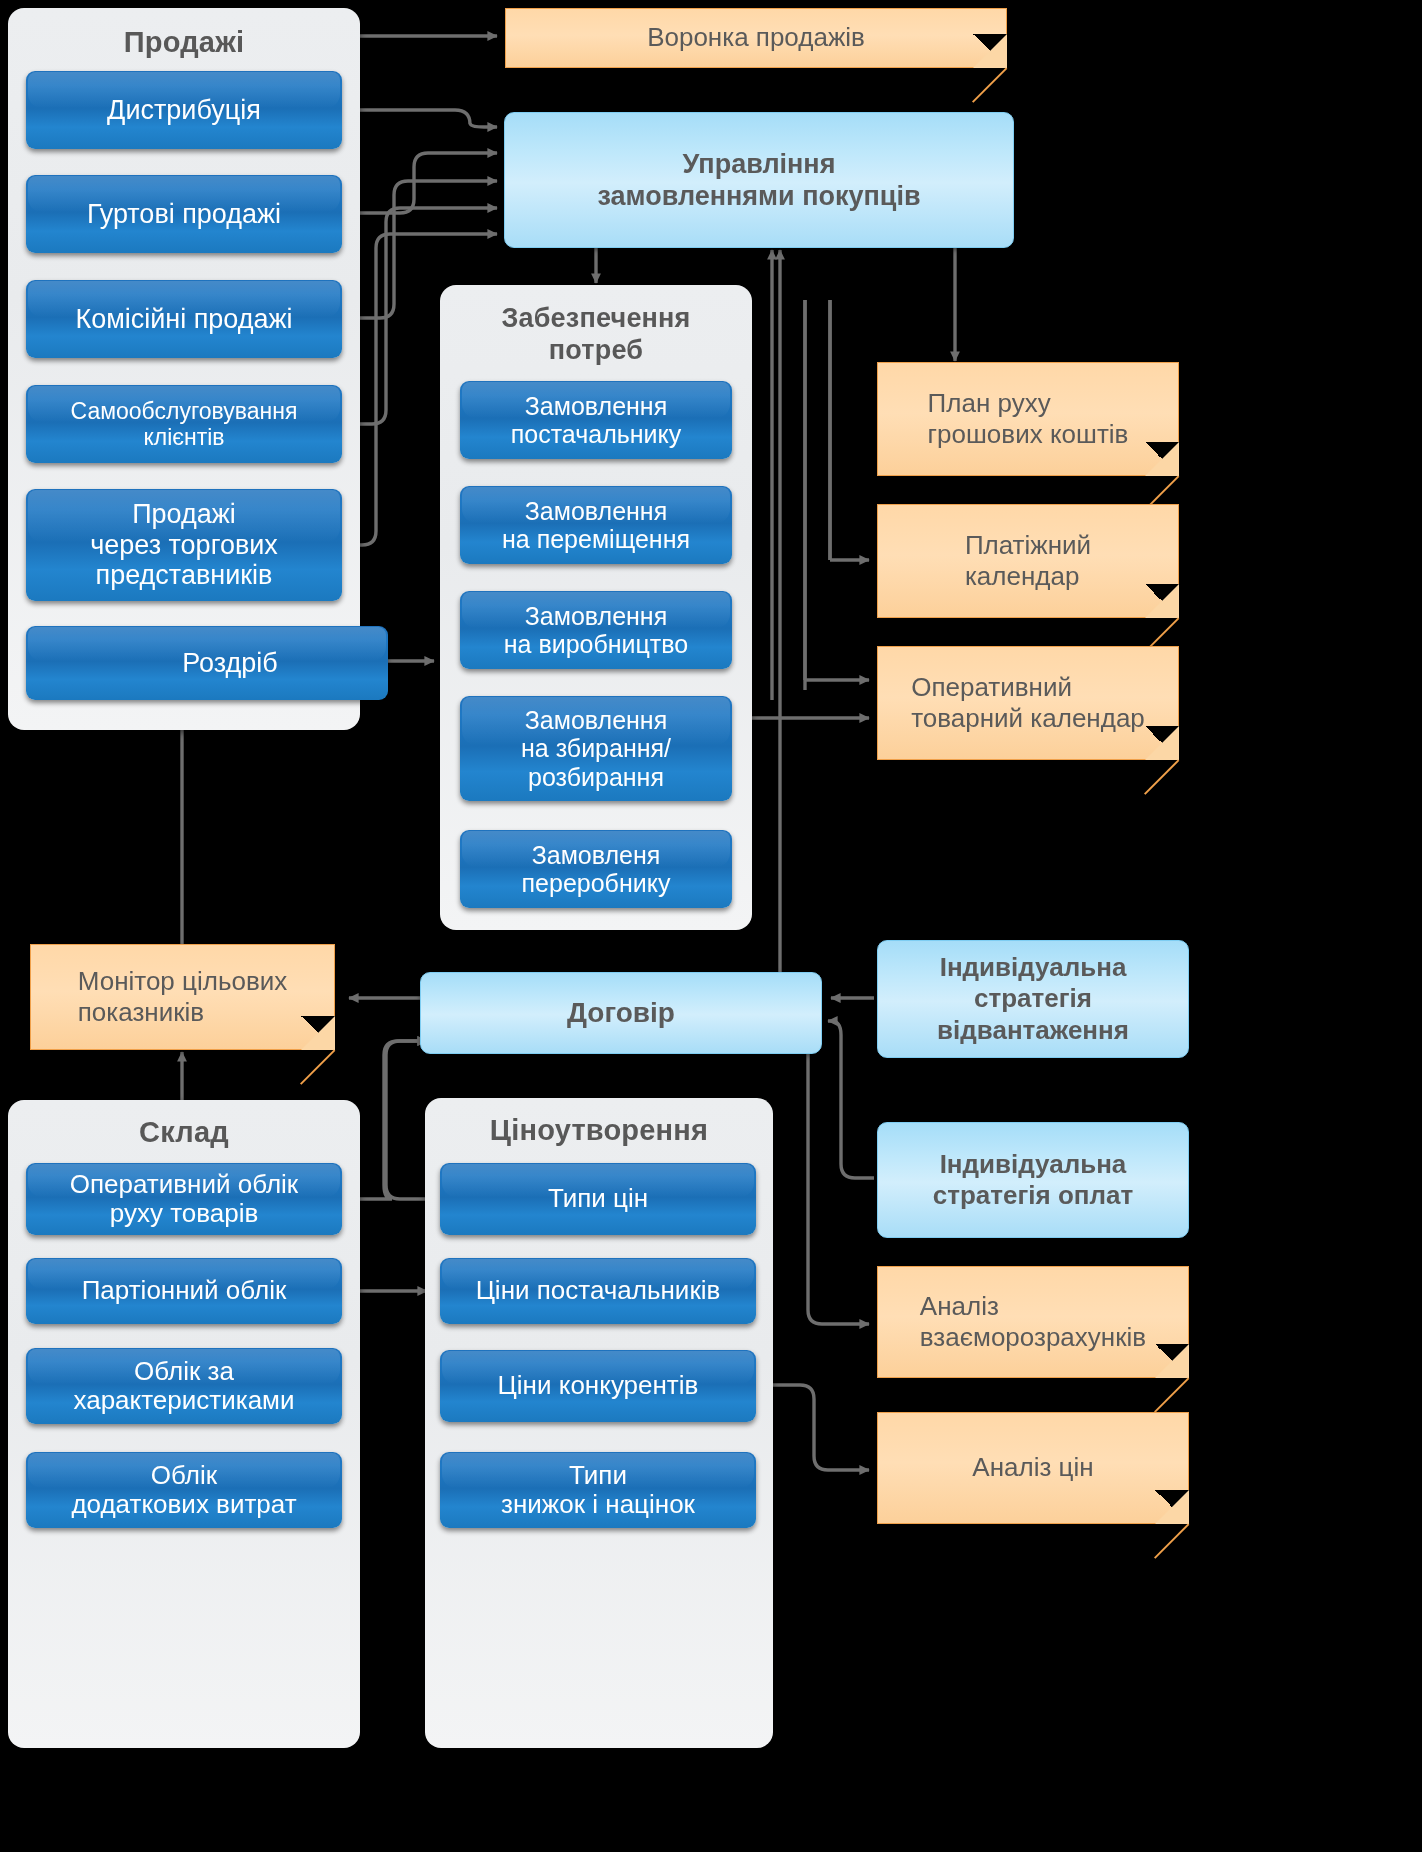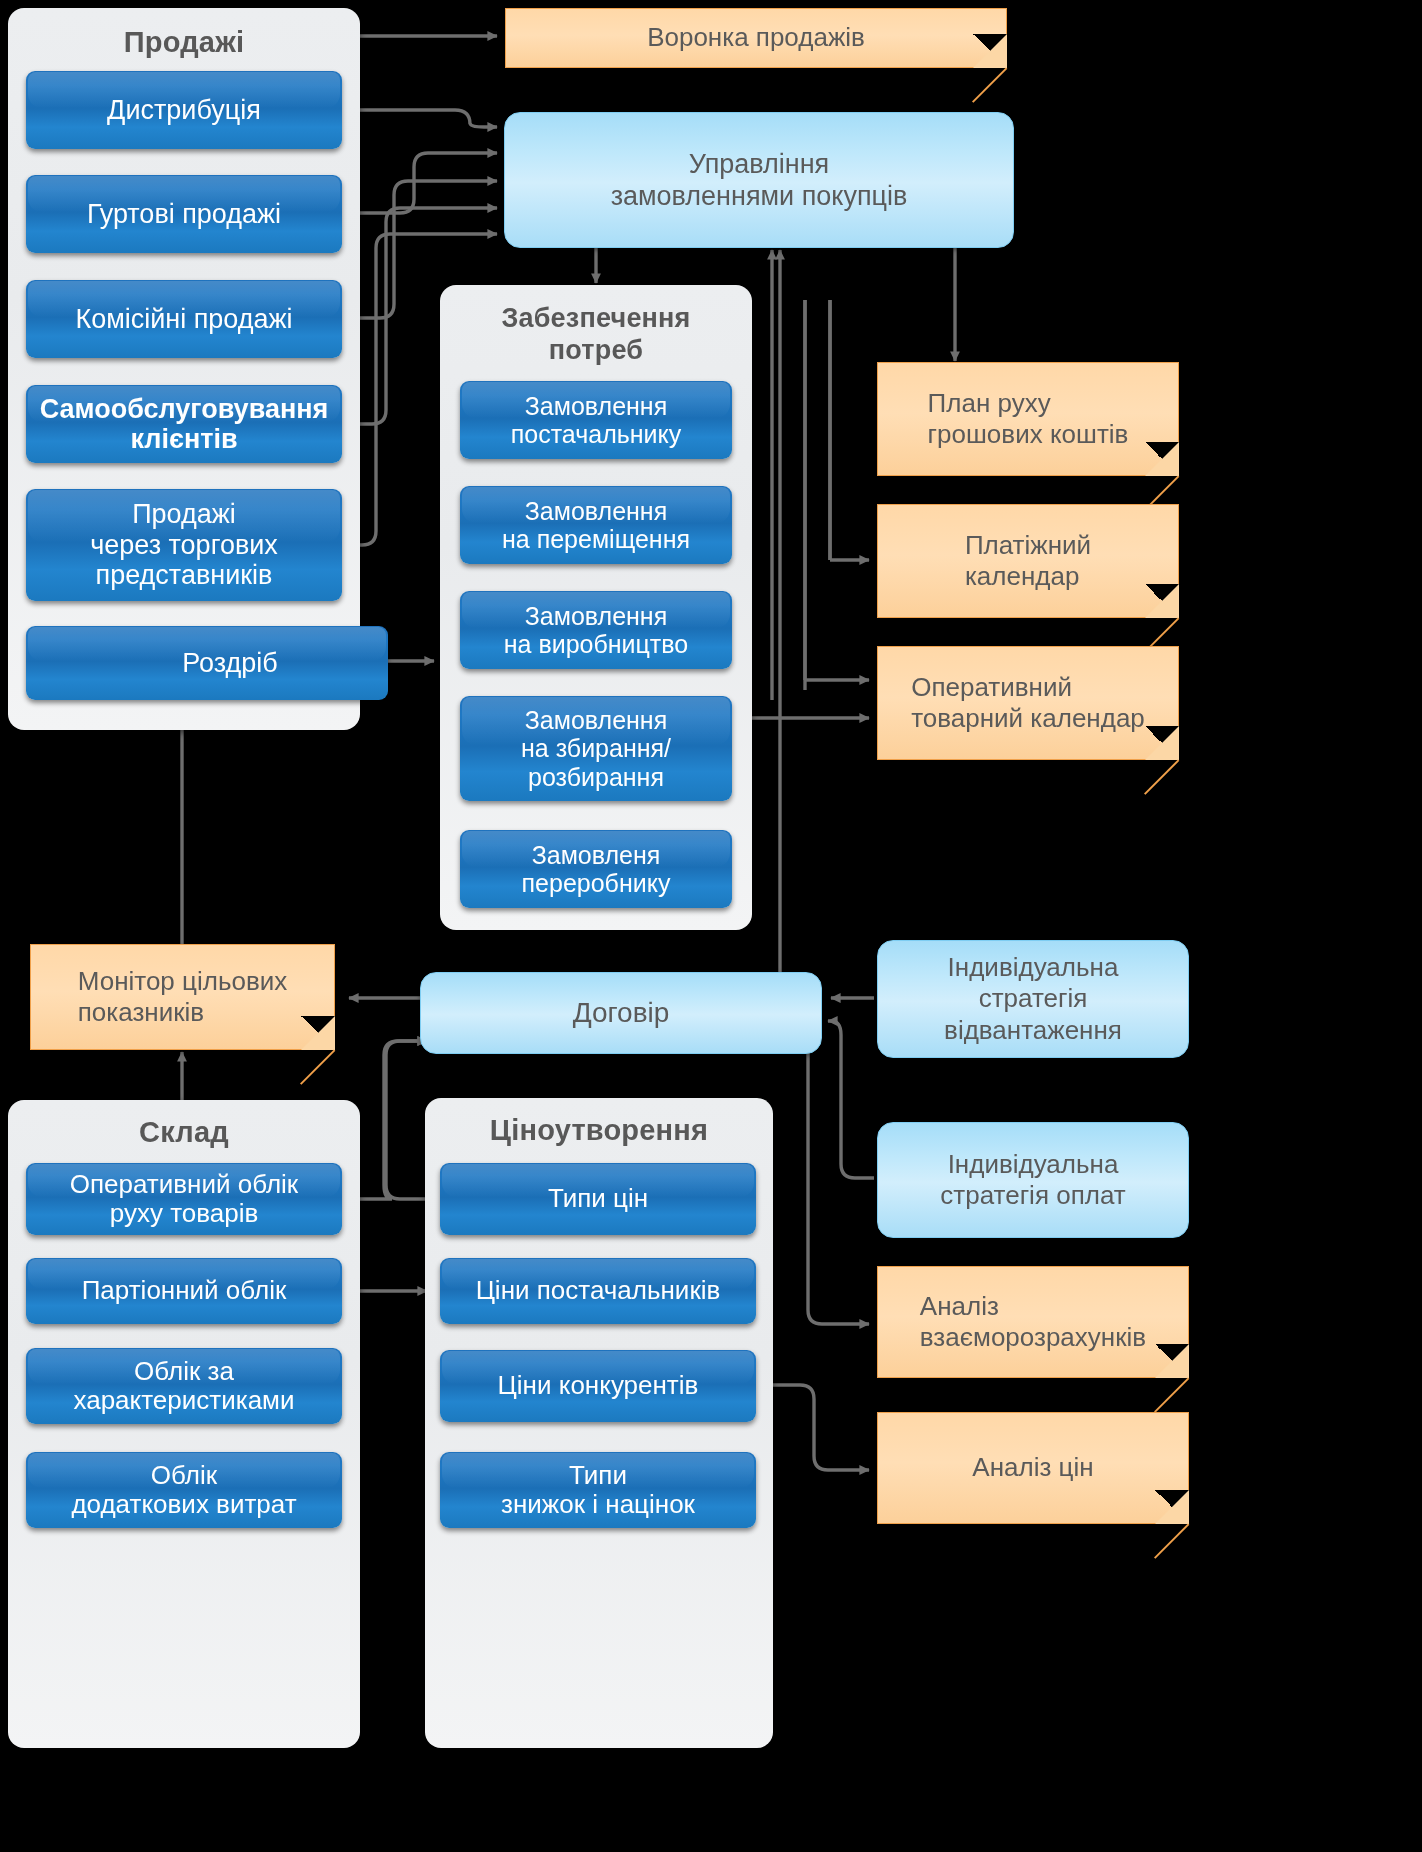--- a/index.html
+++ b/index.html
@@ -19,26 +19,26 @@
         background:linear-gradient(180deg,#1f72bd 0%,#1f78c4 18%,#1b6fb6 48%,#2385cf 72%,#1b79bf 100%);
         box-shadow:0 3px 5px rgba(0,0,0,.45);
         color:#fff;display:flex;align-items:center;justify-content:center;
         text-align:center;line-height:1.13;}
   .blue::before{content:"";position:absolute;left:2px;right:2px;top:1px;height:46%;
         border-radius:8px 8px 14px 14px;
         background:linear-gradient(180deg,rgba(255,255,255,.17),rgba(255,255,255,0));
         pointer-events:none;}
 
   
-  .lblue{position:absolute;border-radius:16px;
+  .lblue{position:absolute;border-radius:10px;
         background:linear-gradient(180deg,#a5ddf8 0%,#bfe8fb 30%,#d2eefc 52%,#a8ddf7 100%);
         border:1px solid #7ecdf2;
         box-shadow:0 2px 5px rgba(0,0,0,.45);
         color:#5a5a5a;display:flex;align-items:center;justify-content:center;
-        text-align:center;line-height:1.2;}
+        text-align:center;line-height:1.2;font-weight:bold;}
 
   
   .doc{position:absolute;background:linear-gradient(180deg,#ffd8a8 0%,#ffdeb5 45%,#fcd09a 100%);
        border:1px solid #f0a04a;
        color:#5a5a5a;display:flex;align-items:center;justify-content:center;
        text-align:left;line-height:1.2;box-shadow:0 2px 5px rgba(0,0,0,.45);}
   .doc .fold{position:absolute;right:-1px;bottom:-1px;width:34px;height:34px;
        background:linear-gradient(225deg,#000 0 50%,transparent 50%);
        pointer-events:none;}
   .doc .fold i{position:absolute;right:0;bottom:0;width:0;height:0;
@@ -115,21 +115,21 @@
       <path d="M805,690 V300"></path>
     </g>
   </svg>
 
   <div class="group" style="left:8px;top:8px;width:352px;height:722px;">
     <div class="group-title" style="top:18px;font-size:29px;">Продажі</div>
   </div>
   <div class="blue" style="left:26px;top:71px;width:316px;height:78px;font-size:27px;">Дистрибуція</div>
   <div class="blue" style="left:26px;top:175px;width:316px;height:78px;font-size:27px;">Гуртові продажі</div>
   <div class="blue" style="left:26px;top:280px;width:316px;height:78px;font-size:27px;">Комісійні продажі</div>
-  <div class="blue nl" style="left:26px;top:385px;width:316px;height:78px;font-size:27px;white-space:pre-line;font-weight:bold;">Самообслуговування
+  <div class="blue nl" style="left:26px;top:385px;width:316px;height:78px;font-size:23px;white-space:pre-line;">Самообслуговування
 клієнтів</div>
   <div class="blue nl" style="left:26px;top:489px;width:316px;height:112px;font-size:27px;white-space:pre-line;">Продажі
 через торгових
 представників</div>
   <div class="blue" style="left:26px;top:626px;width:316px;height:74px;font-size:27px;padding-left:46px;">Роздріб</div>
 
   <div class="group" style="left:440px;top:285px;width:312px;height:645px;">
     <div class="group-title" style="top:18px;font-size:27px;white-space:pre-line;line-height:1.18;">Забезпечення
 потреб</div>
   </div>

